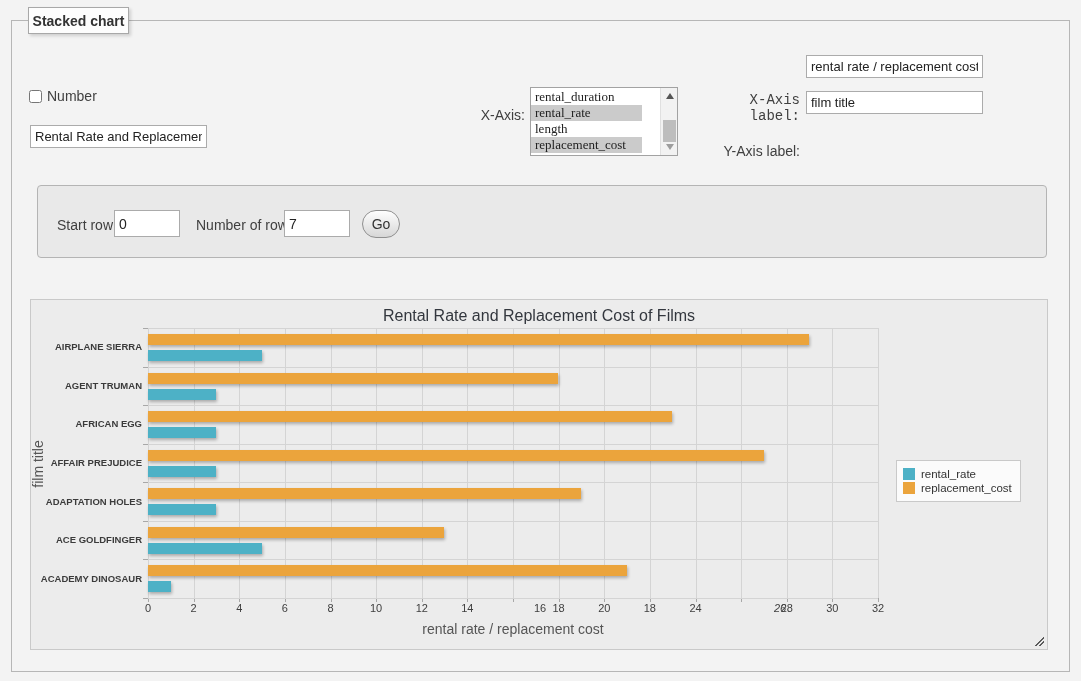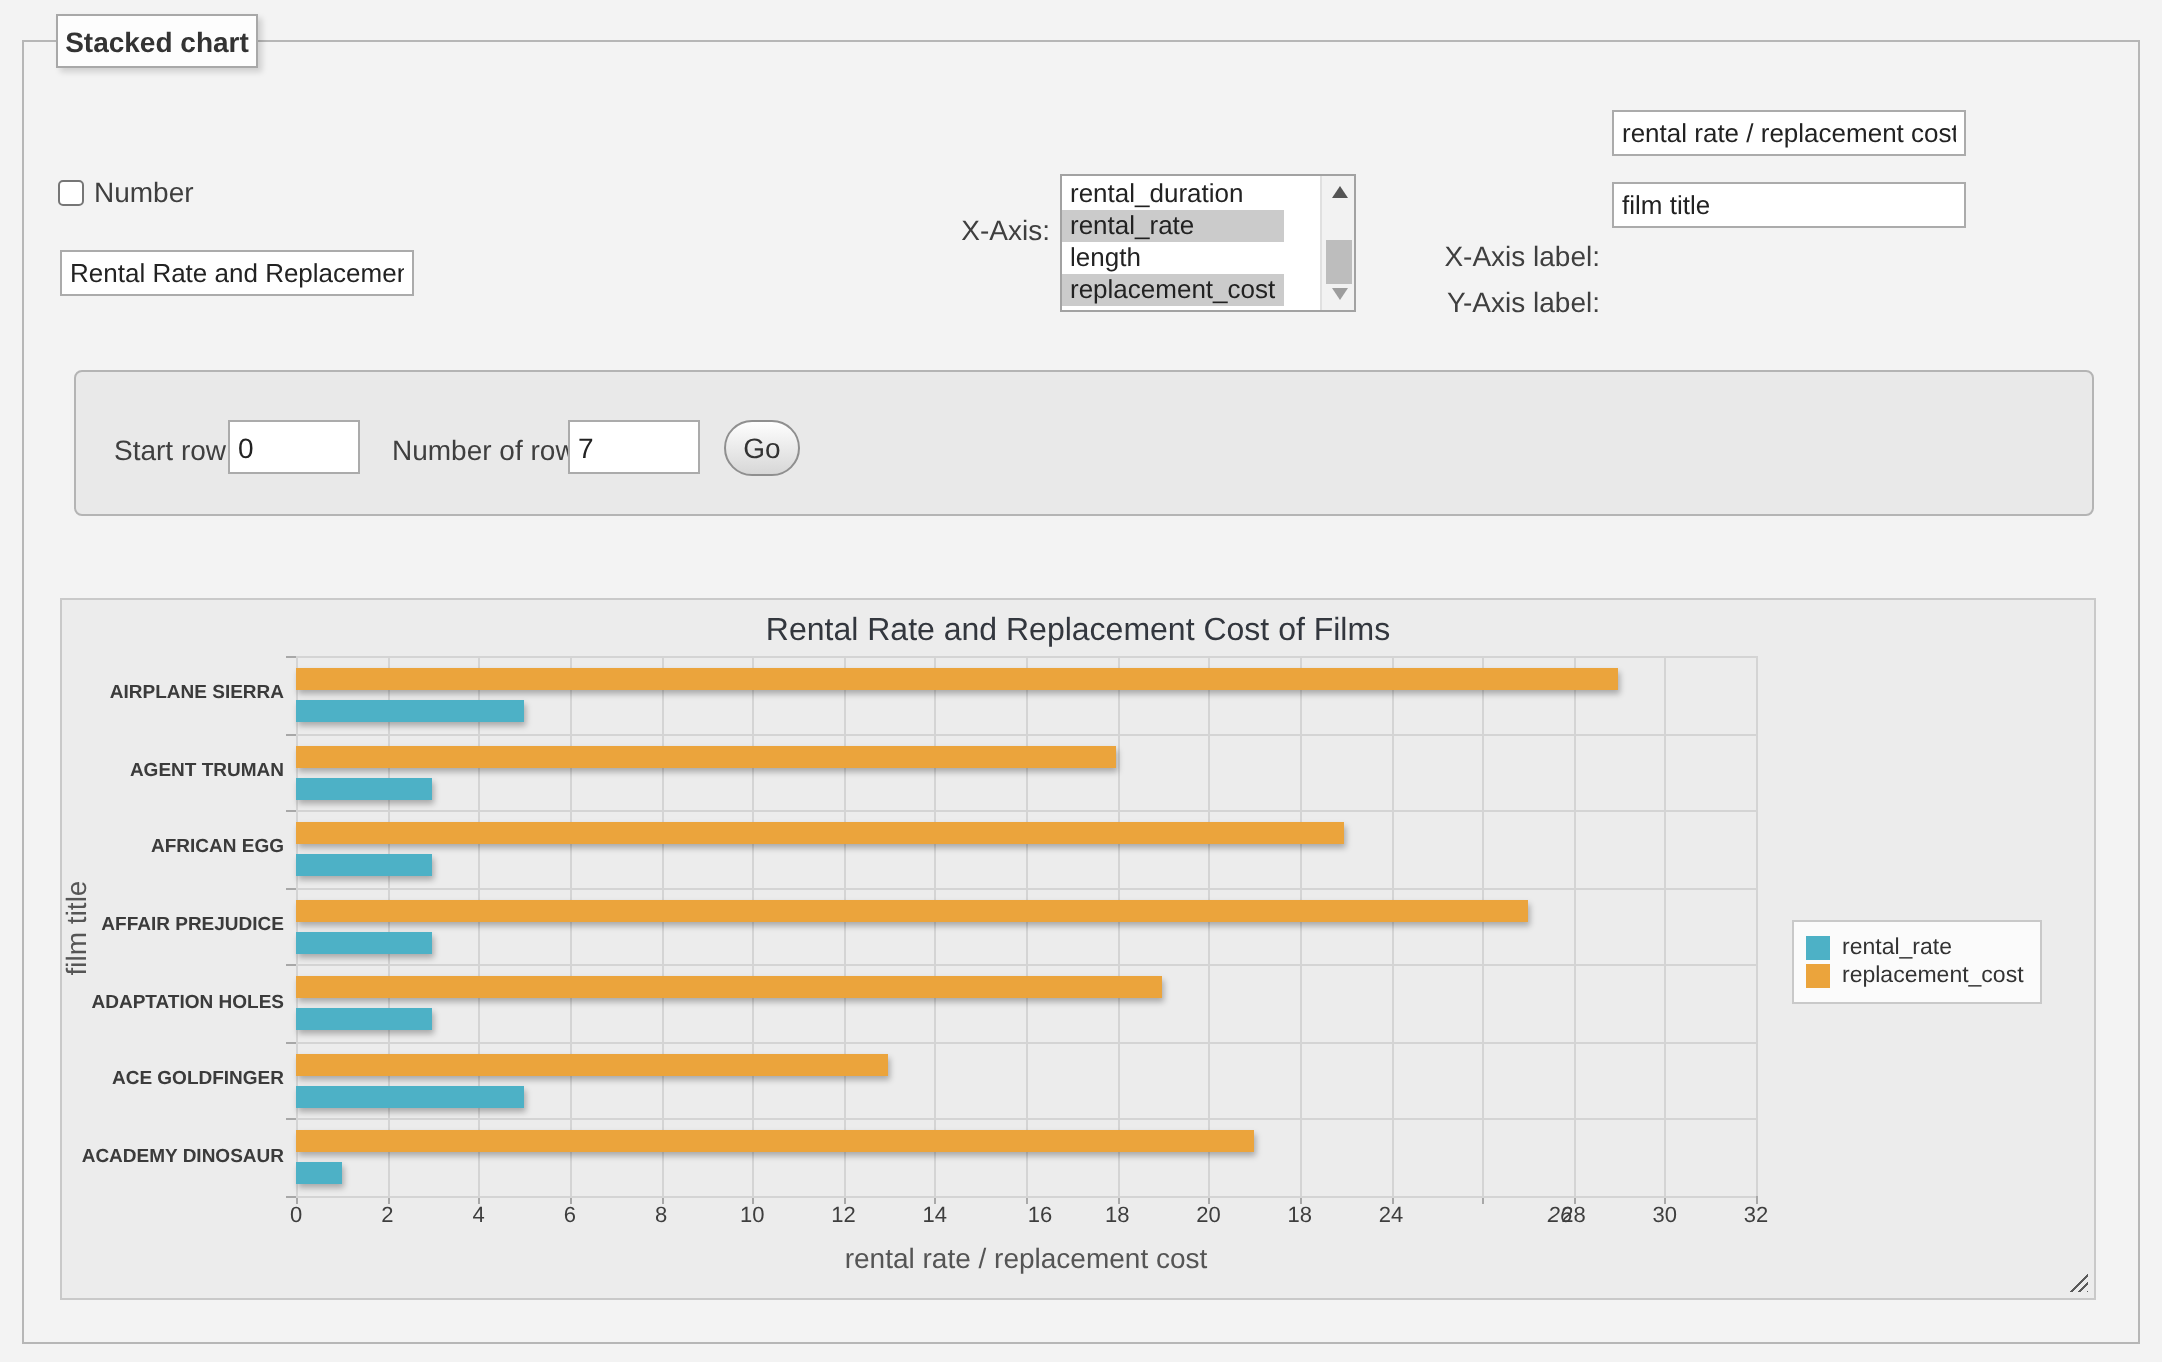--- a/index.html
+++ b/index.html
@@ -28,21 +28,21 @@
 
   
   .selectbox { position:absolute; left:530px; top:57px; width:153px; height:25px; background:#fff;
     border:1px solid #a9a9a9; display:flex; align-items:center; font-size:13px; color:#222; padding-left:6px; cursor:default; }
   .selectbox .arrow { position:absolute; right:8px; top:8px; width:0; height:0;
     border-left:5px solid transparent; border-right:5px solid transparent; border-top:7px solid #000; }
 
   
   .listbox { position:absolute; left:530px; top:87px; width:148px; height:69px; background:#fff;
     border:1px solid #a2a2a2; overflow:hidden; }
-  .listbox .opts { position:absolute; left:0; top:1px; right:35px; }
+  .listbox .opts { position:absolute; left:0; top:1px; right:35px;font-family:Liberation Serif, serif; }
   .opt { font-size:13px; color:#222; height:16px; line-height:16px; padding-left:4px; white-space:nowrap; }
   .opt.sel { background:#cbcbcb; }
   .sbar { position:absolute; right:0; top:0; bottom:0; width:17px; background:#f2f2f2; border-left:1px solid #e0e0e0; }
   .sbtn { position:absolute; left:0; width:17px; height:16px; display:flex; align-items:center; justify-content:center; }
   .sbtn.up { top:0; } .sbtn.down { bottom:0; }
   .tri-up { width:0;height:0;border-left:4px solid transparent;border-right:4px solid transparent;border-bottom:6px solid #555; }
   .tri-down { width:0;height:0;border-left:4px solid transparent;border-right:4px solid transparent;border-top:6px solid #9d9d9d; }
   .sthumb { position:absolute; left:2px; width:13px; top:32px; height:22px; background:#bdbdbd; }
 
   .axis-input { position:absolute; width:177px; height:23px; }
@@ -103,21 +103,21 @@
       <div class="sbtn up">
           <span class="tri-up"></span>
         </div>
       <div class="sthumb"></div>
       <div class="sbtn down">
           <span class="tri-down"></span>
         </div>
     </div>
   </div>
 
-  <div class="lbl rlbl" style="left:712px;top:74px;width:88px;">X-Axis label:</div>
+  <div class="lbl rlbl" style="left:712px;top:46px;width:88px;font-family:Liberation Mono, monospace;">X-Axis label:</div>
   <input type="text" class="axis-input" style="left: 806px; top: 55px;" value="rental rate / replacement cost">
 
   <div class="lbl rlbl" style="left:712px;top:97px;width:88px;">Y-Axis label:</div>
   <input type="text" class="axis-input" style="left: 806px; top: 91px;" value="film title">
 
   <div class="panel"></div>
   <div class="lbl" style="left:57px;top:217px;">Start row:</div>
   <input type="text" class="num-input" style="position: absolute; left: 114px; top: 210px; width: 66px; height: 27px; font-size: 14px;" value="0">
   <div class="lbl" style="left:196px;top:217px;">Number of rows:</div>
   <input type="text" class="num-input" style="position: absolute; left: 284px; top: 210px; width: 66px; height: 27px; font-size: 14px;" value="7">
@@ -205,21 +205,21 @@
       </div>
     <div class="resize-handle"></div>
   <div class="xtick-lbl" style="left: 102px;">0</div>
       <div class="xtick-lbl" style="left: 147.625px;">2</div>
       <div class="xtick-lbl" style="left: 193.25px;">4</div>
       <div class="xtick-lbl" style="left: 238.875px;">6</div>
       <div class="xtick-lbl" style="left: 284.5px;">8</div>
       <div class="xtick-lbl" style="left: 330.125px;">10</div>
       <div class="xtick-lbl" style="left: 375.75px;">12</div>
       <div class="xtick-lbl" style="left: 421.375px;">14</div>
-      <div class="xtick-lbl" style="left: 474px;">16</div>
+      <div class="xtick-lbl" style="left: 494px;">16</div>
       <div class="xtick-lbl" style="left: 512.625px;">18</div>
       <div class="xtick-lbl" style="left: 558.25px;">20</div>
       <div class="xtick-lbl" style="left: 603.875px;">18</div>
       <div class="xtick-lbl" style="left: 649.5px;">24</div>
       <div class="xtick-lbl" style="left: 734px; font-style: italic;">26</div>
       <div class="xtick-lbl" style="left: 740.75px;">28</div>
       <div class="xtick-lbl" style="left: 786.375px;">30</div>
       <div class="xtick-lbl" style="left: 832px;">32</div>
       <div class="cat-lbl" style="top: 41.2857px;">AIRPLANE SIERRA</div>
       <div class="cat-lbl" style="top: 79.8571px;">AGENT TRUMAN</div>

